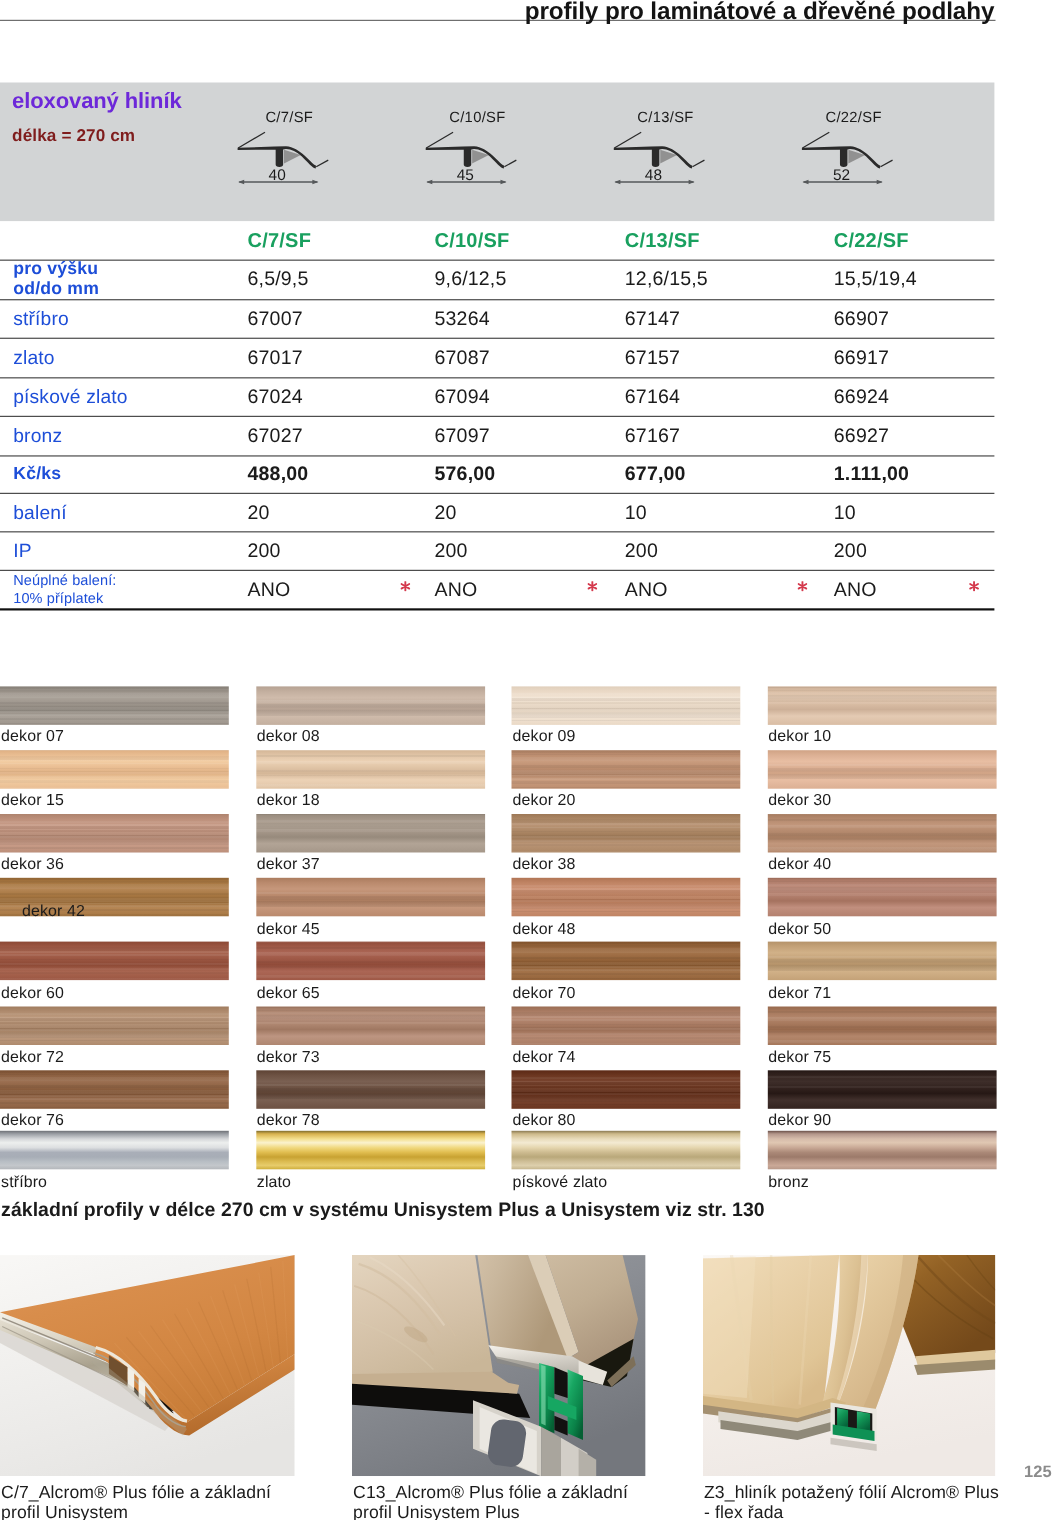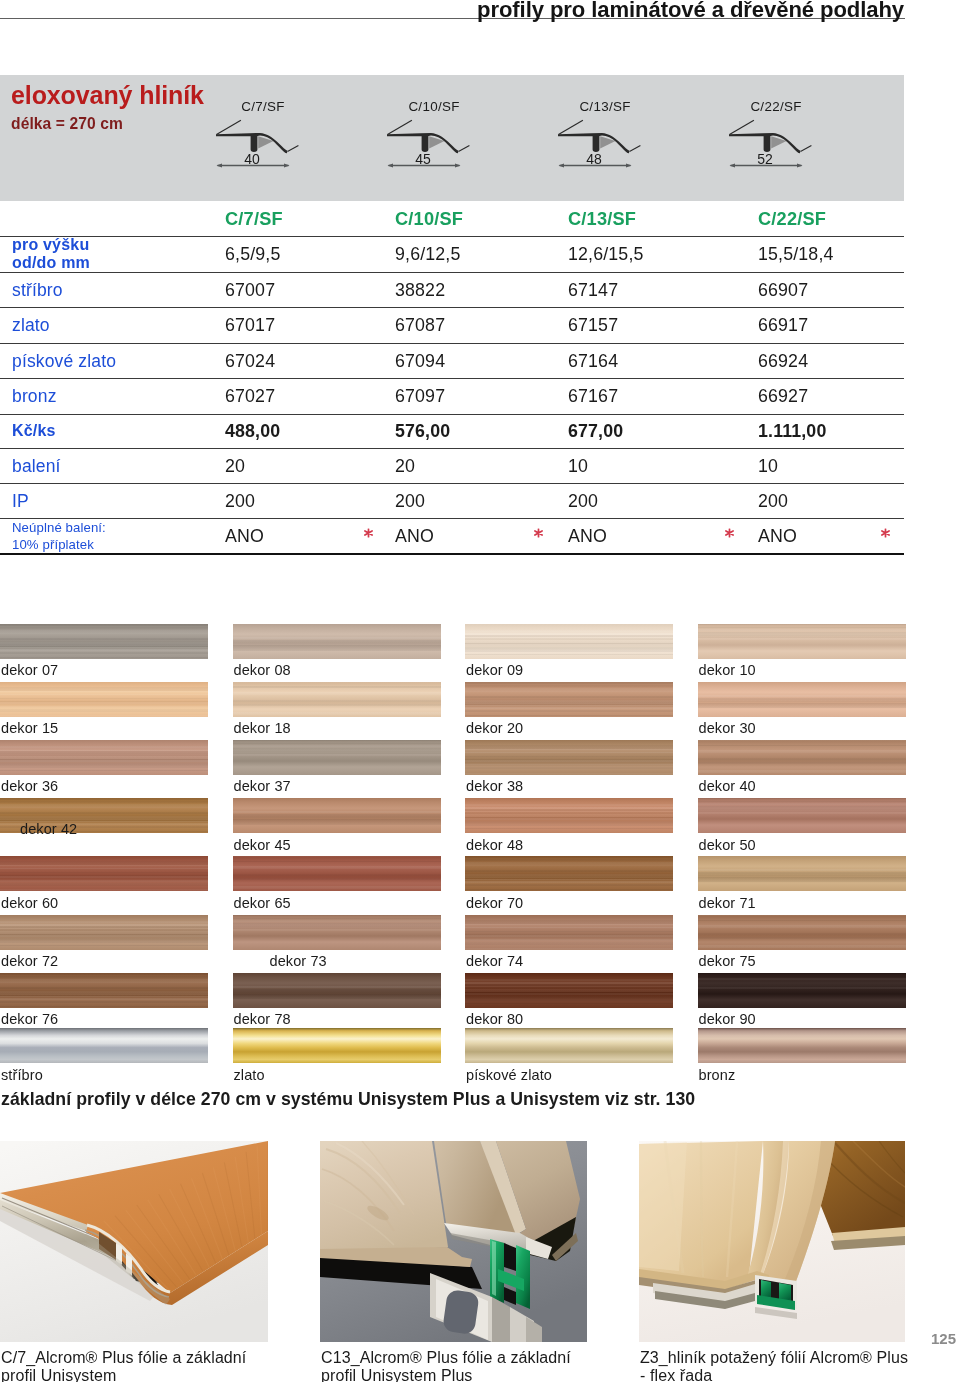--- a/index.html
+++ b/index.html
@@ -12,21 +12,21 @@
 
   
   .hdr-rule{position:absolute;left:0;top:18px;width:905px;height:1.4px;background:#606060;}
   .hdr-title{position:absolute;right:56px;top:-3px;font-size:22.1px;font-weight:bold;
              letter-spacing:-0.1px;color:#141414;white-space:nowrap;}
   .hdr-sub{position:absolute;right:56px;top:21px;font-size:21.5px;font-weight:bold;
            color:#a0a0a0;white-space:nowrap;letter-spacing:-0.1px;}
 
   
   .banner{position:absolute;left:0;top:75px;width:904px;height:126px;background:#d2d4d5;}
-  .banner-mat{position:absolute;left:11px;top:6.4px;font-size:25px;font-weight:bold;color:#b91c1c;letter-spacing:-0.1px;}
+  .banner-mat{position:absolute;left:11px;top:6.4px;font-size:20px;font-weight:bold;color:#6d28d9;letter-spacing:-0.1px;}
   .banner-len{position:absolute;left:11px;top:39.8px;font-size:15.6px;font-weight:bold;color:#7f1d1d;letter-spacing:0.1px;}
   .prof{position:absolute;top:0px;left:0;width:84px;height:126px;}
   .prof-code{position:absolute;left:-12px;top:24px;width:120px;font-size:13.4px;text-align:center;color:#1b1b1b;letter-spacing:.3px;}
   .prof-svg{position:absolute;left:0px;top:44.3px;}
   .dim-arrow{position:absolute;left:0.2px;top:86px;}
   .dim-txt{position:absolute;left:12px;top:76px;width:50px;text-align:center;font-size:14px;color:#1b1b1b;}
 
   
   .tbl{position:absolute;left:0;top:201.8px;width:904px;}
   .trow{position:relative;width:904px;border-bottom:1.4px solid #3a3a3a;}
@@ -137,26 +137,26 @@
   <div class="tcell g" style="left:395px;">C/10/SF</div>
   <div class="tcell g" style="left:568px;">C/13/SF</div>
   <div class="tcell g" style="left:758px;">C/22/SF</div>
  </div>
  <div class="trow" style="height:36px;">
   <div class="tlabel b">pro výšku
 od/do mm</div>
   <div class="tcell" style="left:225px;">6,5/9,5</div>
   <div class="tcell" style="left:395px;">9,6/12,5</div>
   <div class="tcell" style="left:568px;">12,6/15,5</div>
-  <div class="tcell" style="left:758px;">15,5/18,4</div>
+  <div class="tcell" style="left:758px;">15,5/19,4</div>
  </div>
  <div class="trow" style="height:35px;">
   <div class="tlabel">stříbro</div>
   <div class="tcell" style="left:225px;">67007</div>
-  <div class="tcell" style="left:395px;">38822</div>
+  <div class="tcell" style="left:395px;">53264</div>
   <div class="tcell" style="left:568px;">67147</div>
   <div class="tcell" style="left:758px;">66907</div>
  </div>
  <div class="trow" style="height:36px;">
   <div class="tlabel">zlato</div>
   <div class="tcell" style="left:225px;">67017</div>
   <div class="tcell" style="left:395px;">67087</div>
   <div class="tcell" style="left:568px;">67157</div>
   <div class="tcell" style="left:758px;">66917</div>
  </div>
@@ -297,21 +297,21 @@
   <div class="grain g1"></div>
  </div>
  <div class="swlabel" style="left:698.5px;top:894.8px;">dekor 71</div>
  <div class="swatch" style="left:0px;top:914.5px;width:208px;background:linear-gradient(180deg,#a07c5f 0%,#af8b6e 13%,#bd9a7e 29%,#af8b6e 45%,#a07c5f 60%,#bd9a7e 77%,#af8b6e 100%);">
   <div class="grain g2"></div>
  </div>
  <div class="swlabel" style="left:1px;top:953px;">dekor 72</div>
  <div class="swatch" style="left:232.5px;top:914.5px;width:208px;background:linear-gradient(180deg,#a07862 0%,#af8771 13%,#bd9581 29%,#af8771 45%,#a07862 60%,#bd9581 77%,#af8771 100%);">
   <div class="grain g3"></div>
  </div>
- <div class="swlabel" style="left:233.5px;top:953px;margin-left:36px;">dekor 73</div>
+ <div class="swlabel" style="left:233.5px;top:953px;">dekor 73</div>
  <div class="swatch" style="left:465px;top:914.5px;width:208px;background:linear-gradient(180deg,#9b6d54 0%,#aa7c64 13%,#b78a73 29%,#aa7c64 45%,#9b6d54 60%,#b78a73 77%,#aa7c64 100%);">
   <div class="grain g4"></div>
  </div>
  <div class="swlabel" style="left:466px;top:953px;">dekor 74</div>
  <div class="swatch" style="left:697.5px;top:914.5px;width:208px;background:linear-gradient(180deg,#97694d 0%,#a6785c 13%,#b3866b 29%,#a6785c 45%,#97694d 60%,#b3866b 77%,#a6785c 100%);">
   <div class="grain g5"></div>
  </div>
  <div class="swlabel" style="left:698.5px;top:953px;">dekor 75</div>
  <div class="swatch" style="left:0px;top:972.7px;width:208px;background:linear-gradient(180deg,#7e5233 0%,#8d6142 13%,#9b6f51 29%,#8d6142 45%,#7e5233 60%,#9b6f51 77%,#8d6142 100%);">
   <div class="grain g0"></div>

